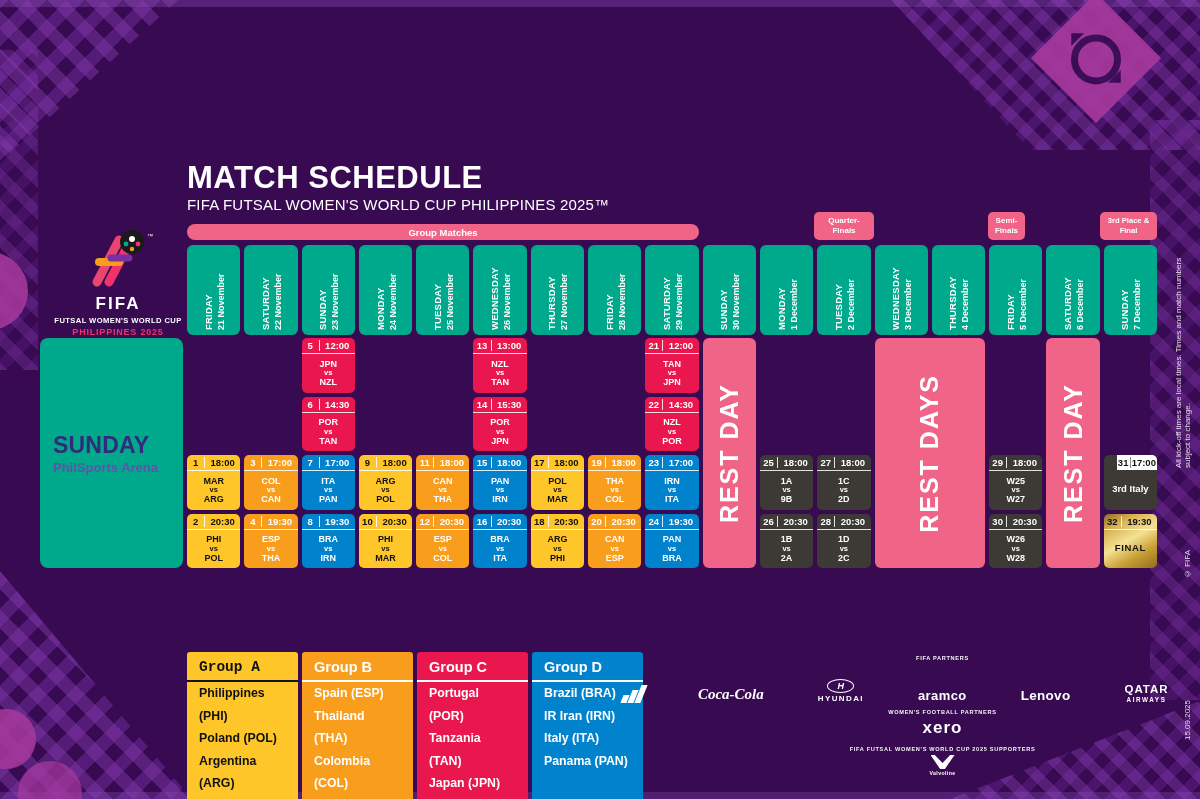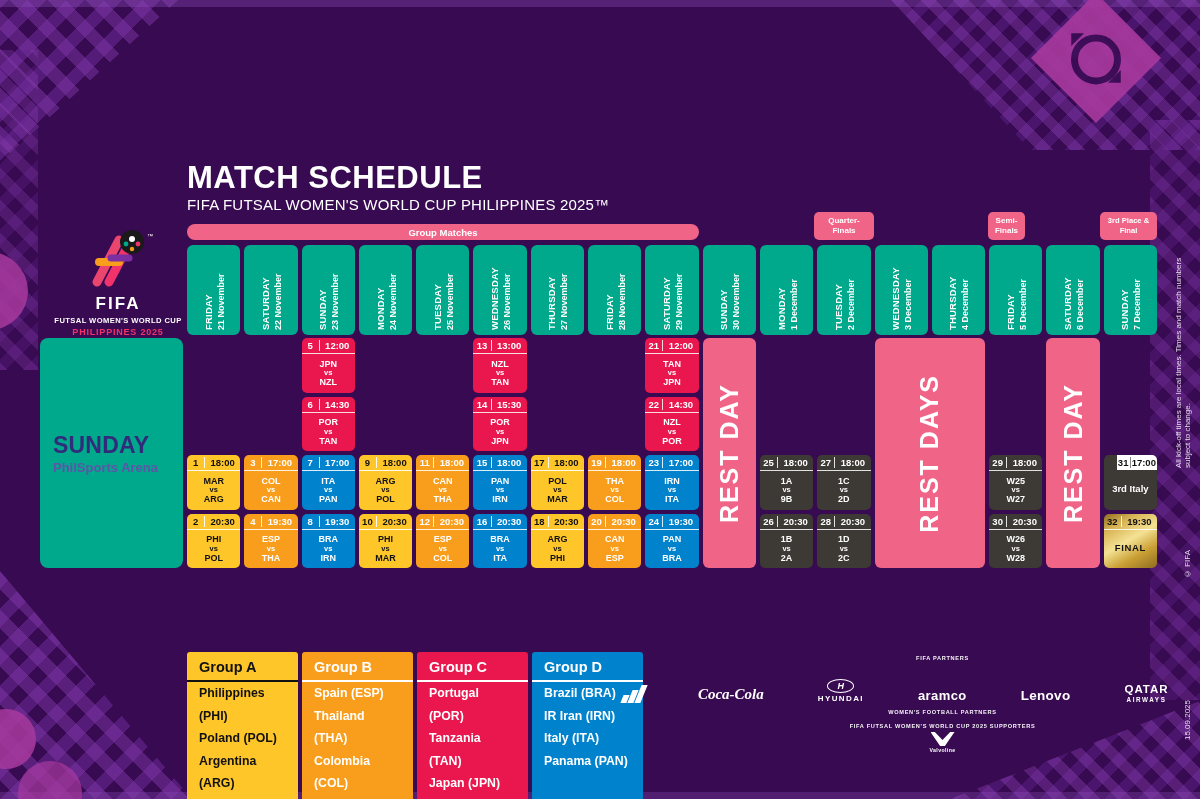--- a/index.html
+++ b/index.html
@@ -93,21 +93,21 @@
   .cell.whitehead .num{border-right-color:#8a8a8a;}
   .cell .single{font-size:9.5px;}
   .rest{background:#f06488;border-radius:6px;display:flex;align-items:center;justify-content:center;}
   .rest span{writing-mode:vertical-rl;transform:rotate(180deg);color:#fff;font-size:25px;font-weight:800;letter-spacing:2px;}
 
   
   #groups{position:absolute;left:187px;top:652px;width:456px;display:grid;grid-template-columns:repeat(4,1fr);gap:4px;}
   .gbox{border-radius:3px;overflow:hidden;padding:0 0 8px 0;}
   .gbox .ghead{font-size:14.5px;font-weight:800;padding:7px 12px 5px 12px;border-bottom:2px solid;}
   .gbox .gteam{font-size:12.3px;font-weight:600;padding:0 12px;line-height:22.5px;}
-  .gbox.yellow{background:#ffc629;color:#111;} .gbox.yellow .ghead{border-color:#111;}
+  .gbox.yellow{background:#ffc629;color:#111;} .gbox.yellow .ghead{border-color:#111;font-family:Liberation Mono, monospace;}
   .gbox.orange{background:#f99d1c;color:#fff;} .gbox.orange .ghead{border-color:#fff;}
   .gbox.red{background:#e9174e;color:#fff;} .gbox.red .ghead{border-color:#fff;}
   .gbox.blue{background:#0082cd;color:#fff;} .gbox.blue .ghead{border-color:#fff;}
   .gbox .gteam:first-of-type{margin-top:6px;}
 
   
   .sponsors{position:absolute;left:695px;top:655px;width:495px;color:#fff;text-align:center;}
   .sp-label{font-size:5.6px;font-weight:700;letter-spacing:.7px;opacity:.95;}
   #partner-row{display:flex;align-items:flex-end;justify-content:center;gap:27px;height:40px;margin-top:2px;}
   .sp-div{width:1px;height:28px;background:rgba(255,255,255,.8);}
@@ -718,20 +718,21 @@
         <span class="brand brand-lenovo">Lenovo</span>
         <span class="sp-div"></span>
         <span class="qatar">
           <span class="q1">QATAR</span>
           <span class="q2">AIRWAYS</span>
         </span>
         <span class="sp-div"></span>
         <span class="brand brand-visa">VISA</span>
       </div>
     <div class="sp-label mt6">WOMEN'S FOOTBALL PARTNERS</div>
+    <div class="xero">xero</div>
     <div class="sp-label mt8">FIFA FUTSAL WOMEN'S WORLD CUP 2025 SUPPORTERS</div>
     <div class="v-logo">
       <div class="v-shape"></div>
       <div class="v-text">Valvoline</div>
     </div>
   </div>
 
   <div class="vnote vn-disc">All kick-off times are local times. Times and match numbers subject to change.</div>
   <div class="vnote vn-copy">© FIFA</div>
   <div class="vnote vn-date">15.09.2025</div>

